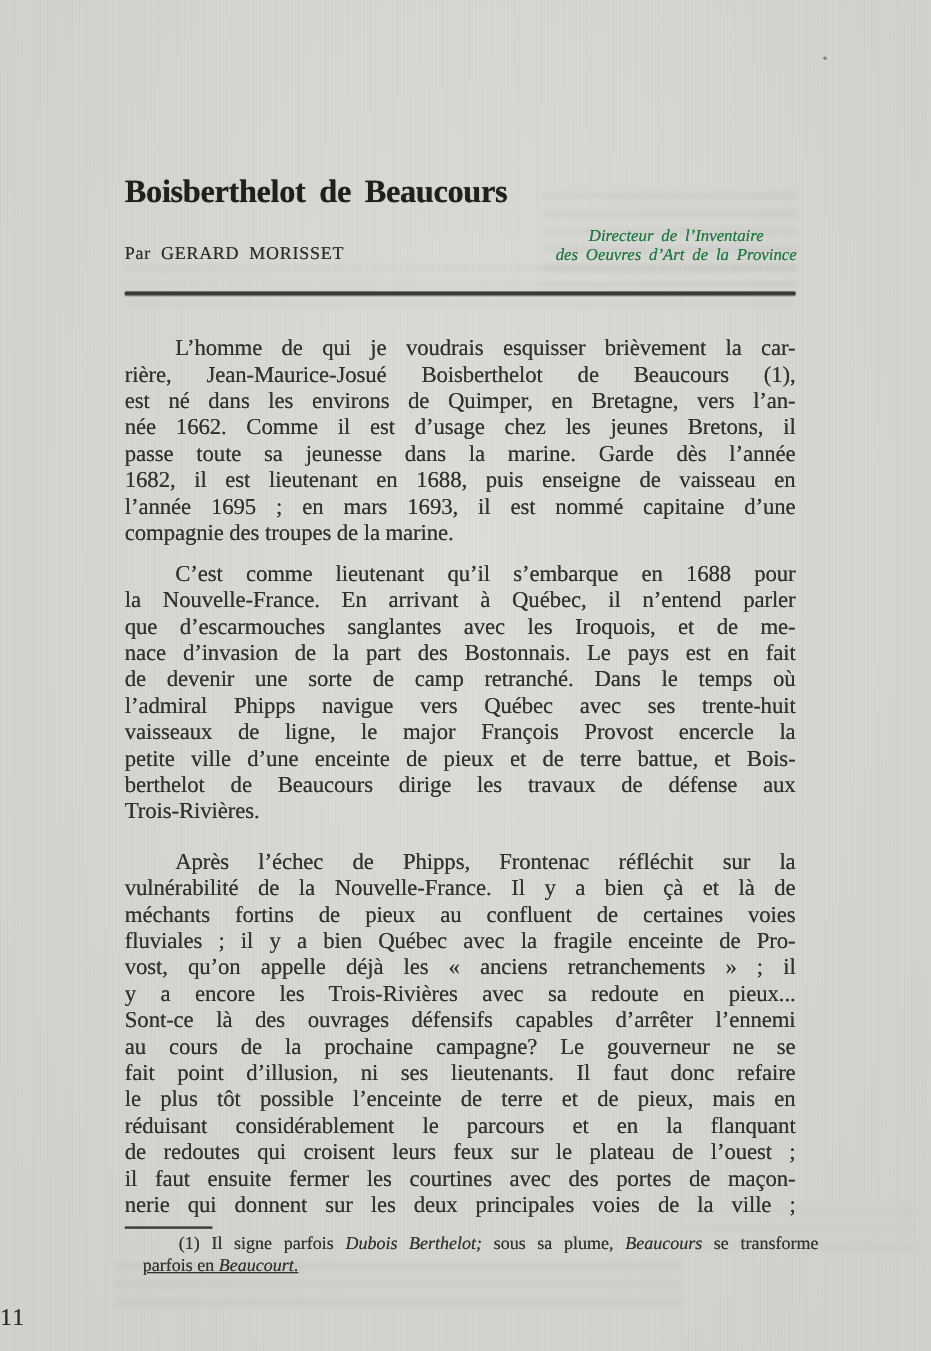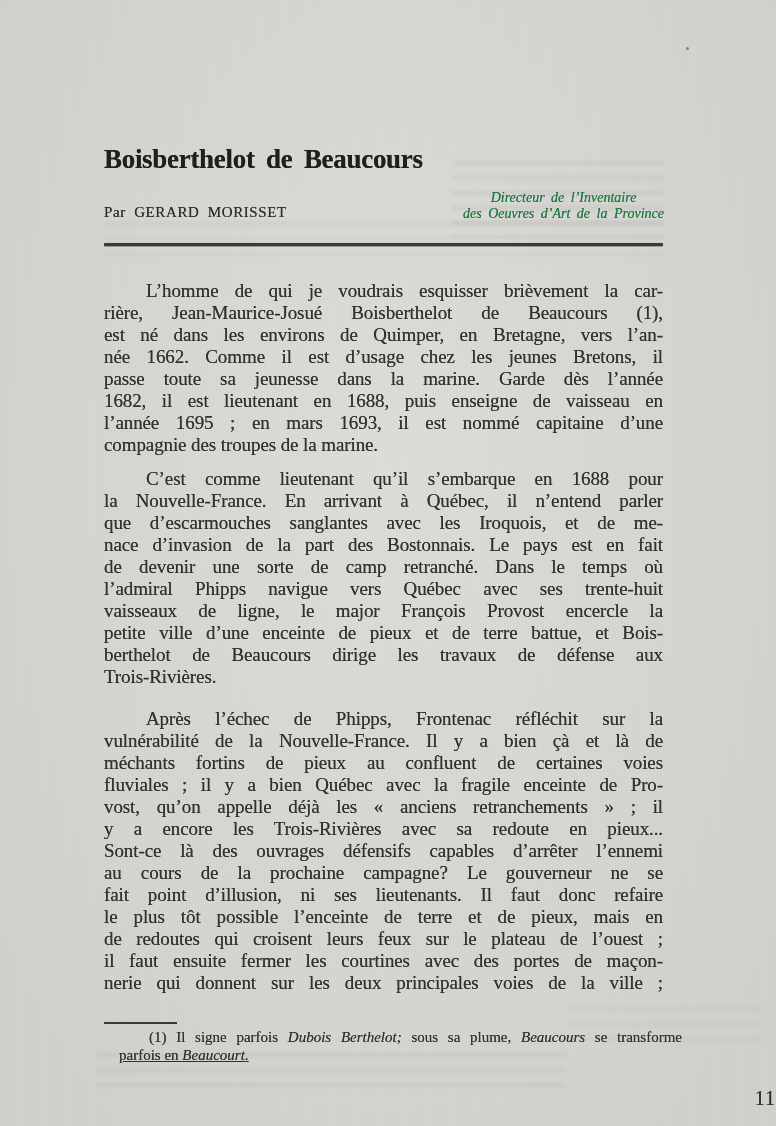--- a/index.html
+++ b/index.html
@@ -62,21 +62,21 @@
     position:absolute;left:119px;top:1029px;width:563px;
     font-size:15px;line-height:17.5px;
     text-shadow:0 0 0.4px rgba(45,42,38,0.7);
   }
   .fnline{text-align:justify;text-align-last:justify;}
   .fnline.flush{text-align-last:left;text-decoration:underline;}
   .fnline.indent{text-indent:30px;}
   .footnote em{font-style:italic;}
   .pageno{
     position:absolute;left:0;right:0;top:1087px;
-    text-align:right;font-size:20px;letter-spacing:1px;
+    text-align:left;font-size:20px;letter-spacing:1px;
     color:#2e2c28;text-shadow:0 0 0.5px rgba(45,42,38,0.7);
   }
   .speck{
     position:absolute;left:686px;top:47px;width:3px;height:3px;
     background:#76746c;border-radius:50%;opacity:0.85;
   }
   
   .bleed{
     position:absolute;pointer-events:none;
     filter:blur(1.7px);
@@ -139,20 +139,21 @@
         <div class="tline">Après l’échec de Phipps, Frontenac réfléchit sur la</div>
         <div class="tline">vulnérabilité de la Nouvelle-France. Il y a bien çà et là de</div>
         <div class="tline">méchants fortins de pieux au confluent de certaines voies</div>
         <div class="tline">fluviales ; il y a bien Québec avec la fragile enceinte de Pro-</div>
         <div class="tline">vost, qu’on appelle déjà les « anciens retranchements » ; il</div>
         <div class="tline">y a encore les Trois-Rivières avec sa redoute en pieux...</div>
         <div class="tline">Sont-ce là des ouvrages défensifs capables d’arrêter l’ennemi</div>
         <div class="tline">au cours de la prochaine campagne? Le gouverneur ne se</div>
         <div class="tline">fait point d’illusion, ni ses lieutenants. Il faut donc refaire</div>
         <div class="tline">le plus tôt possible l’enceinte de terre et de pieux, mais en</div>
+        <div class="tline">réduisant considérablement le parcours et en la flanquant</div>
         <div class="tline">de redoutes qui croisent leurs feux sur le plateau de l’ouest ;</div>
         <div class="tline">il faut ensuite fermer les courtines avec des portes de maçon-</div>
         <div class="tline">nerie qui donnent sur les deux principales voies de la ville ;</div>
       </div>
     </div>
 
   <div class="fn-rule"></div>
   <div class="footnote" id="footnote">
       <div class="fnline indent"><span>(1)  Il signe parfois </span><em>Dubois Berthelot;</em><span> sous sa plume, </span><em>Beaucours</em><span> se transforme</span></div>
       <div class="fnline flush"><span>parfois en </span><em>Beaucourt</em><span>.</span></div>

